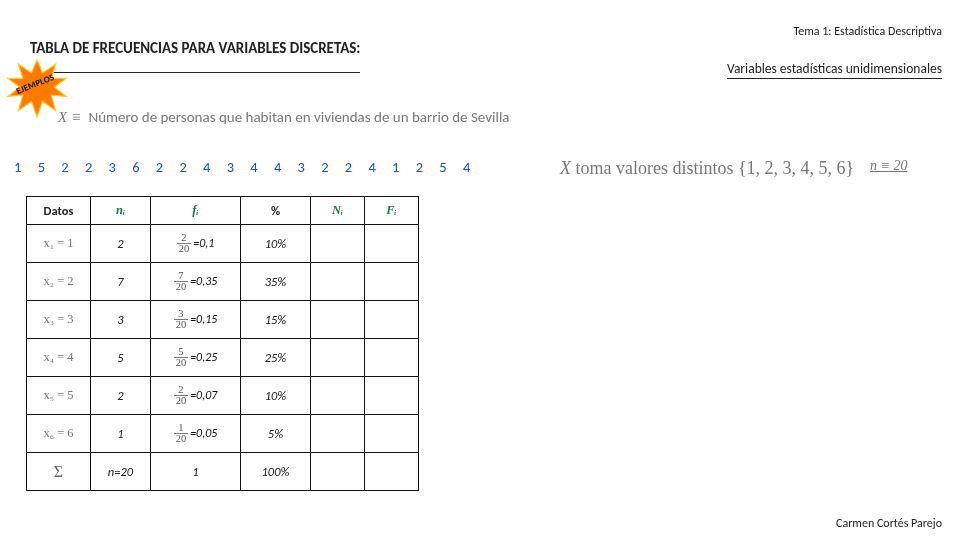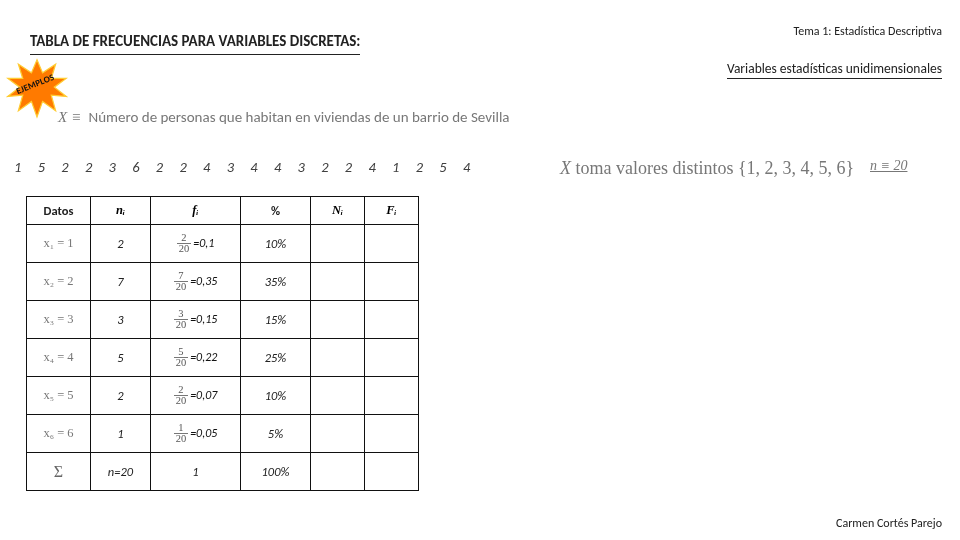--- a/index.html
+++ b/index.html
@@ -15,26 +15,26 @@
   }
   .top-right {
     position: absolute;
     top: 24px;
     right: 18px;
     font-size: 12px;
     color: #222;
   }
   .main-title {
     position: absolute;
-    top: 32px;
+    top: 39px;
     left: 30px;
     font-weight: bold;
     font-size: 15px;
     border-bottom: 1px solid #222;
-    padding-bottom: 4px;
+    padding-bottom: 15px;
   }
   .subtitle-right {
     position: absolute;
     top: 44px;
     right: 18px;
     font-size: 13.5px;
     border-bottom: 1px solid #222;
     padding-bottom: 1px;
     margin-top: 16px;
   }
@@ -64,22 +64,21 @@
     color: #777;
   }
   .var-line .xvar { font-family: "Cambria Math", serif; color: #777; font-style: italic; margin-right: 4px; }
   .data-row {
     position: absolute;
     top: 158px;
     left: 14px;
     font-size: 14.5px;
     letter-spacing: 2px;
     word-spacing: 9px;
-    color: #404040;
-    font-style: italic;
+    color: #1d4ed8;
   }
   .right-info-1 {
     position: absolute;
     top: 158px;
     left: 560px;
     font-size: 18px;
     color: #777;
     font-family: Liberation Serif, serif;
   }
   .right-info-2 {
@@ -111,21 +110,21 @@
     background: #fff;
   }
   table.freq td {
     height: 38px;
     font-style: italic;
     font-family: Calibri, sans-serif;
   }
   table.freq th.math, table.freq td.math {
     font-family: "Cambria Math", serif;
     font-style: italic;
-    color: #000000;
+    color: #15803d;
   }
   table.freq td.datacell {
     font-family: "Cambria Math", serif;
     color: #777;
     font-style: normal;
   }
   .col-datos { width: 64px; }
   .col-ni    { width: 60px; }
   .col-fi    { width: 90px; }
   .col-pct   { width: 70px; }
@@ -225,21 +224,21 @@
       <span class="frac"><span class="num">3</span><span class="den">20</span></span><span class="fres">=0,15</span>
     </td>
     <td>15%</td>
     <td></td>
     <td></td>
   </tr>
   <tr>
     <td class="datacell">x₄ = 4</td>
     <td>5</td>
     <td>
-      <span class="frac"><span class="num">5</span><span class="den">20</span></span><span class="fres">=0,22</span>
+      <span class="frac"><span class="num">5</span><span class="den">20</span></span><span class="fres">=0,25</span>
     </td>
     <td>25%</td>
     <td></td>
     <td></td>
   </tr>
   <tr>
     <td class="datacell">x₅ = 5</td>
     <td>2</td>
     <td>
       <span class="frac"><span class="num">2</span><span class="den">20</span></span><span class="fres">=0,07</span>

